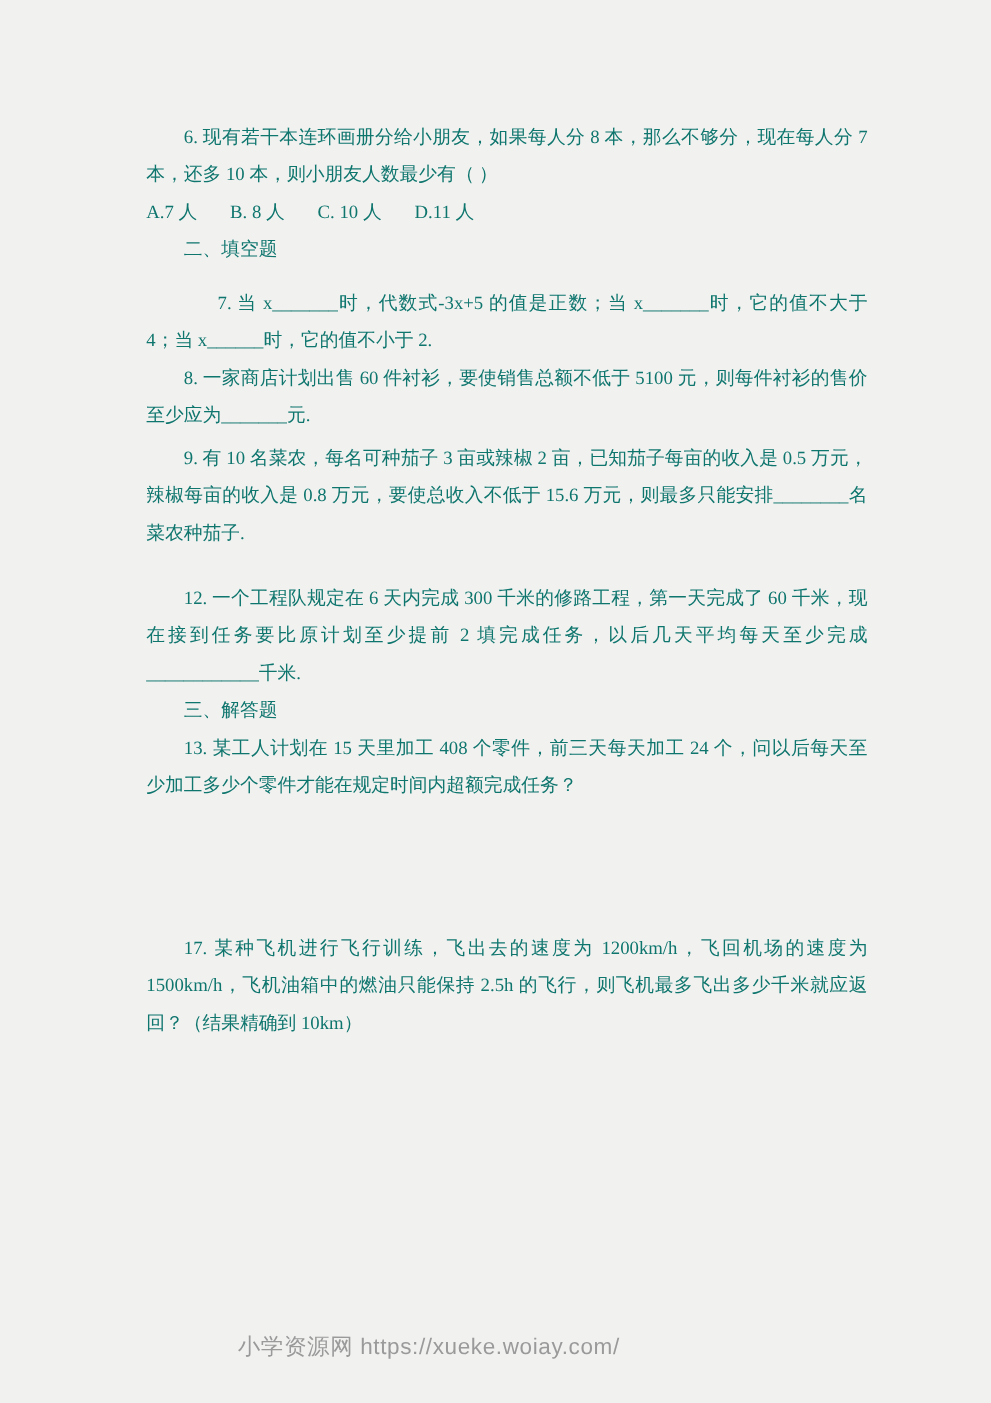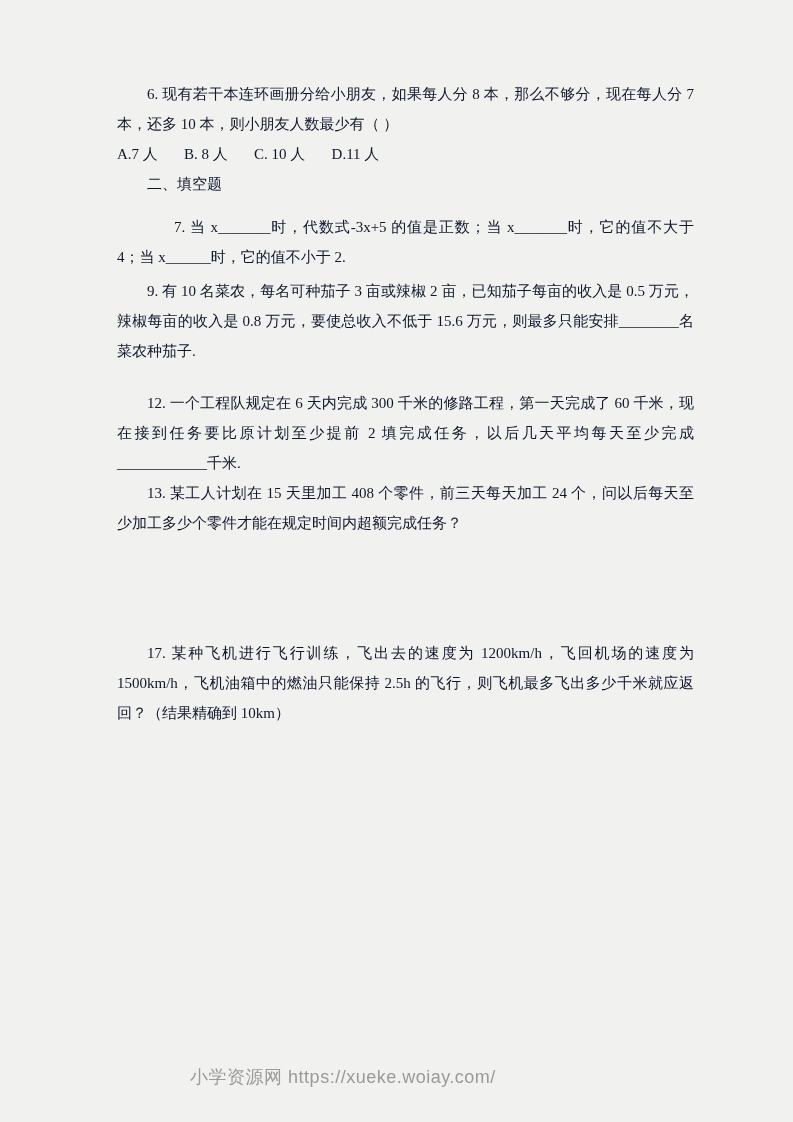--- a/index.html
+++ b/index.html
@@ -11,26 +11,26 @@
     font-family: "Liberation Serif", "DejaVu Serif", serif;
   }
   .page {
     position: relative;
     width: 793px;
     height: 1122px;
     background: #f1f1f0;
   }
   .doc-content {
     position: absolute;
-    top: 79px;
+    top: 95px;
     left: 117px;
     width: 577px;
     font-size: 15px;
     line-height: 30px;
-    color: #0f172a;
+    color: #0f766e;
     text-align: justify;
   }
   .doc-content p {
     margin: 0;
     text-indent: 30px;
   }
   p.options {
     text-indent: 0;
     white-space: pre-wrap;
     text-align: left;
@@ -66,27 +66,29 @@
   <div class="doc-content">
 
     <p>6. 现有若干本连环画册分给小朋友，如果每人分 8 本，那么不够分，现在每人分 7 本，还多 10 本，则小朋友人数最少有（ ）</p>
 
     <p class="options">A.7 人       B. 8 人       C. 10 人       D.11 人</p>
 
     <p class="section-heading">二、填空题</p>
 
     <p class="extra-indent mt-lg">7. 当 x_______时，代数式-3x+5 的值是正数；当 x_______时，它的值不大于 4；当 x______时，它的值不小于 2.</p>
 
+    <p>8. 一家商店计划出售 60 件衬衫，要使销售总额不低于 5100 元，则每件衬衫的售价至少应为_______元.</p>
 
     <p class="mt-sm">9. 有 10 名菜农，每名可种茄子 3 亩或辣椒 2 亩，已知茄子每亩的收入是 0.5 万元，辣椒每亩的收入是 0.8 万元，要使总收入不低于 15.6 万元，则最多只能安排________名菜农种茄子.</p>
 
 
 
     <p class="mt-md">12. 一个工程队规定在 6 天内完成 300 千米的修路工程，第一天完成了 60 千米，现在接到任务要比原计划至少提前 2 填完成任务，以后几天平均每天至少完成____________千米.</p>
 
+    <p class="section-heading">三、解答题</p>
 
     <p>13. 某工人计划在 15 天里加工 408 个零件，前三天每天加工 24 个，问以后每天至少加工多少个零件才能在规定时间内超额完成任务？</p>
 
     <div class="answer-space"></div>
 
     <p>17. 某种飞机进行飞行训练，飞出去的速度为 1200km/h，飞回机场的速度为 1500km/h，飞机油箱中的燃油只能保持 2.5h 的飞行，则飞机最多飞出多少千米就应返回？（结果精确到 10km）</p>
 
   </div>
 
   <div class="footer">

